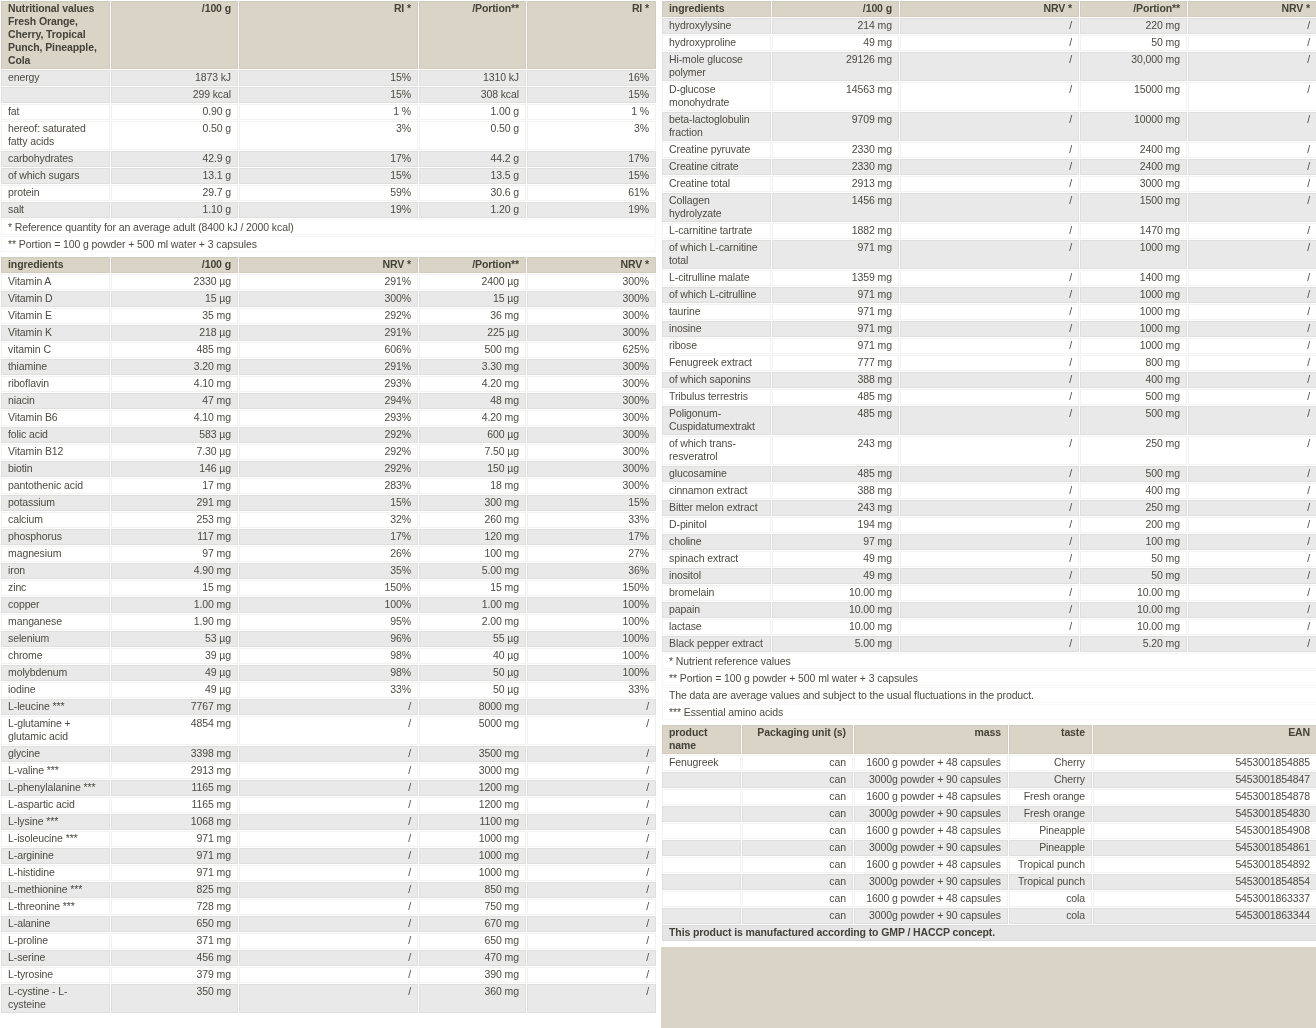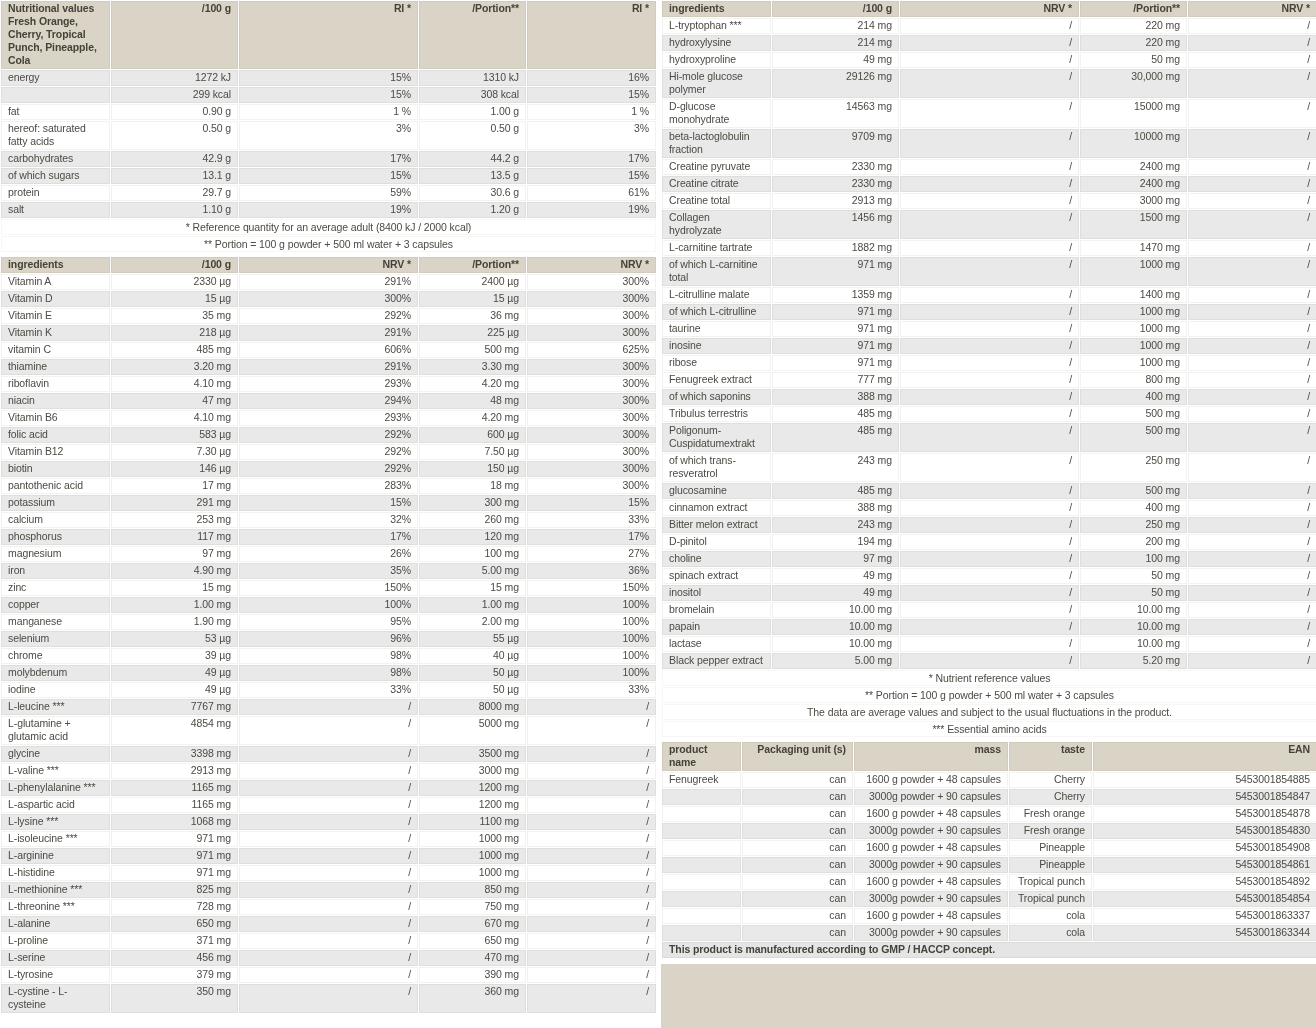--- a/index.html
+++ b/index.html
@@ -24,21 +24,21 @@
   }
   th {
     background: var(--header-bg, #dad4c6);
     color: var(--header-text, #45423a);
     font-weight: bold;
   }
   th.first, td.first { text-align: left; }
   tr.shaded td { background: var(--shaded, #e9e9e9); }
   tr.plain td { background: #ffffff; }
   tr.footnote-row td {
-    background: #ffffff; text-align: center; padding: 2px 7px 1px 7px;
+    background: #ffffff; text-align: left; padding: 2px 7px 1px 7px;
     box-shadow: inset 0 0 0 1px rgba(130,124,108,0.06);
     margin-top: 44px;
   }
   tr.note-row td {
     background: #e5e5e5; text-align: left; font-weight: bold;
     color: var(--header-text, #3c3a34);
   }
   .filler { flex: 1 1 auto; background: var(--header-bg, #dad4c6); margin-top: 2px; }
 </style>
 </head>
@@ -59,21 +59,21 @@
             <th class="first">Nutritional values Fresh Orange, Cherry, Tropical Punch, Pineapple, Cola</th>
             <th>/100 g</th>
             <th>RI *</th>
             <th>/Portion**</th>
             <th>RI *</th>
           </tr>
         </thead>
         <tbody>
           <tr class="shaded">
             <td class="first">energy</td>
-            <td>1272 kJ</td>
+            <td>1873 kJ</td>
             <td>15%</td>
             <td>1310 kJ</td>
             <td>16%</td>
           </tr>
           <tr class="shaded">
             <td class="first"></td>
             <td>299 kcal</td>
             <td>15%</td>
             <td>308 kcal</td>
             <td>15%</td>
@@ -455,27 +455,20 @@
         <thead>
           <tr>
             <th class="first">ingredients</th>
             <th>/100 g</th>
             <th>NRV *</th>
             <th>/Portion**</th>
             <th>NRV *</th>
           </tr>
         </thead>
         <tbody>
-          <tr class="plain">
-            <td class="first">L-tryptophan ***</td>
-            <td>214 mg</td>
-            <td>/</td>
-            <td>220 mg</td>
-            <td>/</td>
-          </tr>
           <tr class="shaded">
             <td class="first">hydroxylysine</td>
             <td>214 mg</td>
             <td>/</td>
             <td>220 mg</td>
             <td>/</td>
           </tr>
           <tr class="plain">
             <td class="first">hydroxyproline</td>
             <td>49 mg</td>

